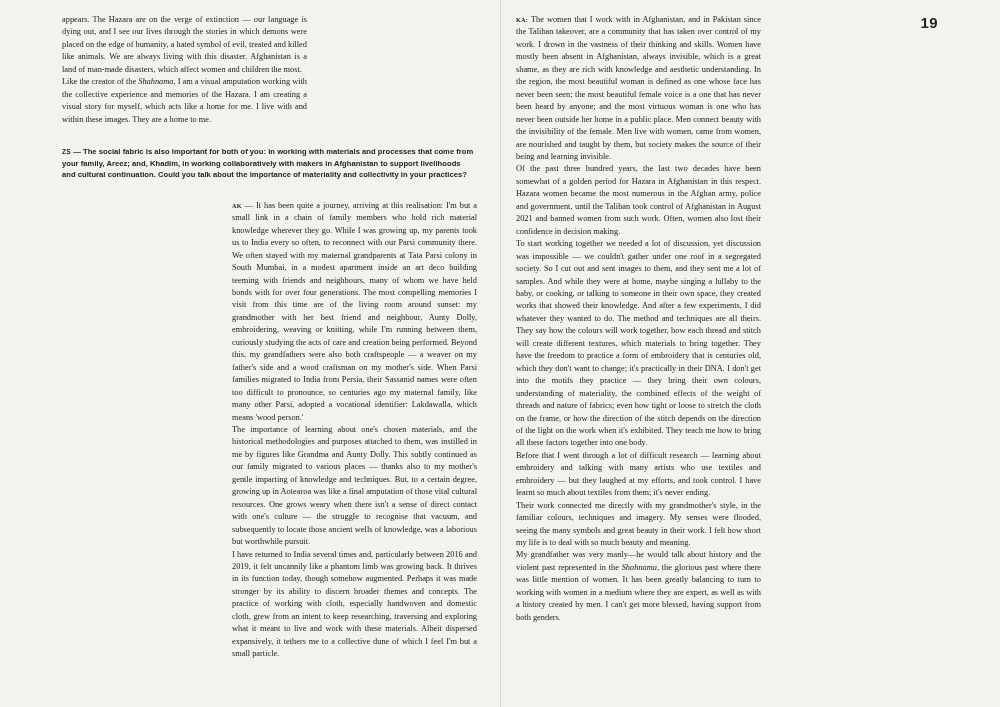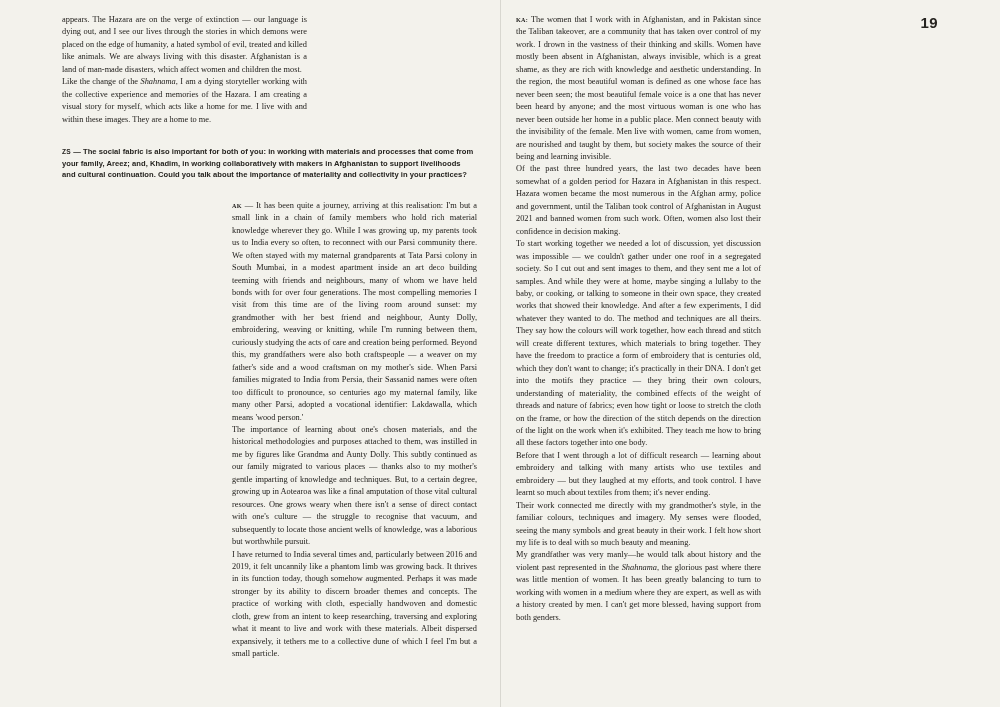--- a/index.html
+++ b/index.html
@@ -127,21 +127,21 @@
 </style>
 </head>
 <body>
 
 <div class="spread">
 
   <div class="page page-left">
 
     <div class="opening body-text">
       <p>appears. The Hazara are on the verge of extinction — our language is dying out, and I see our lives through the stories in which demons were placed on the edge of humanity, a hated symbol of evil, treated and killed like animals. We are always living with this disaster. Afghanistan is a land of man-made disasters, which affect women and children the most.</p>
-      <p><span>Like the change of the </span><em>Shahnama</em><span>, I am a dying storyteller working with the collective experience and memories of the Hazara. I am creating a visual story for myself, which acts like a home for me. I live with and within these images. They are a home to me.</span></p>
+      <p><span>Like the creator of the </span><em>Shahnama</em><span>, I am a visual amputation working with the collective experience and memories of the Hazara. I am creating a visual story for myself, which acts like a home for me. I live with and within these images. They are a home to me.</span></p>
     </div>
 
     <div class="question">
       <span class="q-mark">ZS</span><span> — </span><span>The social fabric is also important for both of you: in working with materials and processes that come from your family, Areez; and, Khadim, in working collaboratively with makers in Afghanistan to support livelihoods and cultural continuation. Could you talk about the importance of materiality and collectivity in your practices?</span>
     </div>
 
     <div class="answer-col body-text">
       <p><span class="speaker">AK</span><span> — </span><span>It has been quite a journey, arriving at this realisation: I'm but a small link in a chain of family members who hold rich material knowledge wherever they go. While I was growing up, my parents took us to India every so often, to reconnect with our Parsi community there. We often stayed with my maternal grandparents at Tata Parsi colony in South Mumbai, in a modest apartment inside an art deco building teeming with friends and neighbours, many of whom we have held bonds with for over four generations. The most compelling memories I visit from this time are of the living room around sunset: my grandmother with her best friend and neighbour, Aunty Dolly, embroidering, weaving or knitting, while I'm running between them, curiously studying the acts of care and creation being performed. Beyond this, my grandfathers were also both craftspeople — a weaver on my father's side and a wood craftsman on my mother's side. When Parsi families migrated to India from Persia, their Sassanid names were often too difficult to pronounce, so centuries ago my maternal family, like many other Parsi, adopted a vocational identifier: Lakdawalla, which means 'wood person.'</span></p>
       <p>The importance of learning about one's chosen materials, and the historical methodologies and purposes attached to them, was instilled in me by figures like Grandma and Aunty Dolly. This subtly continued as our family migrated to various places — thanks also to my mother's gentle imparting of knowledge and techniques. But, to a certain degree, growing up in Aotearoa was like a final amputation of those vital cultural resources. One grows weary when there isn't a sense of direct contact with one's culture — the struggle to recognise that vacuum, and subsequently to locate those ancient wells of knowledge, was a laborious but worthwhile pursuit.</p>
       <p>I have returned to India several times and, particularly between 2016 and 2019, it felt uncannily like a phantom limb was growing back. It thrives in its function today, though somehow augmented. Perhaps it was made stronger by its ability to discern broader themes and concepts. The practice of working with cloth, especially handwoven and domestic cloth, grew from an intent to keep researching, traversing and exploring what it meant to live and work with these materials. Albeit dispersed expansively, it tethers me to a collective dune of which I feel I'm but a small particle.</p>

